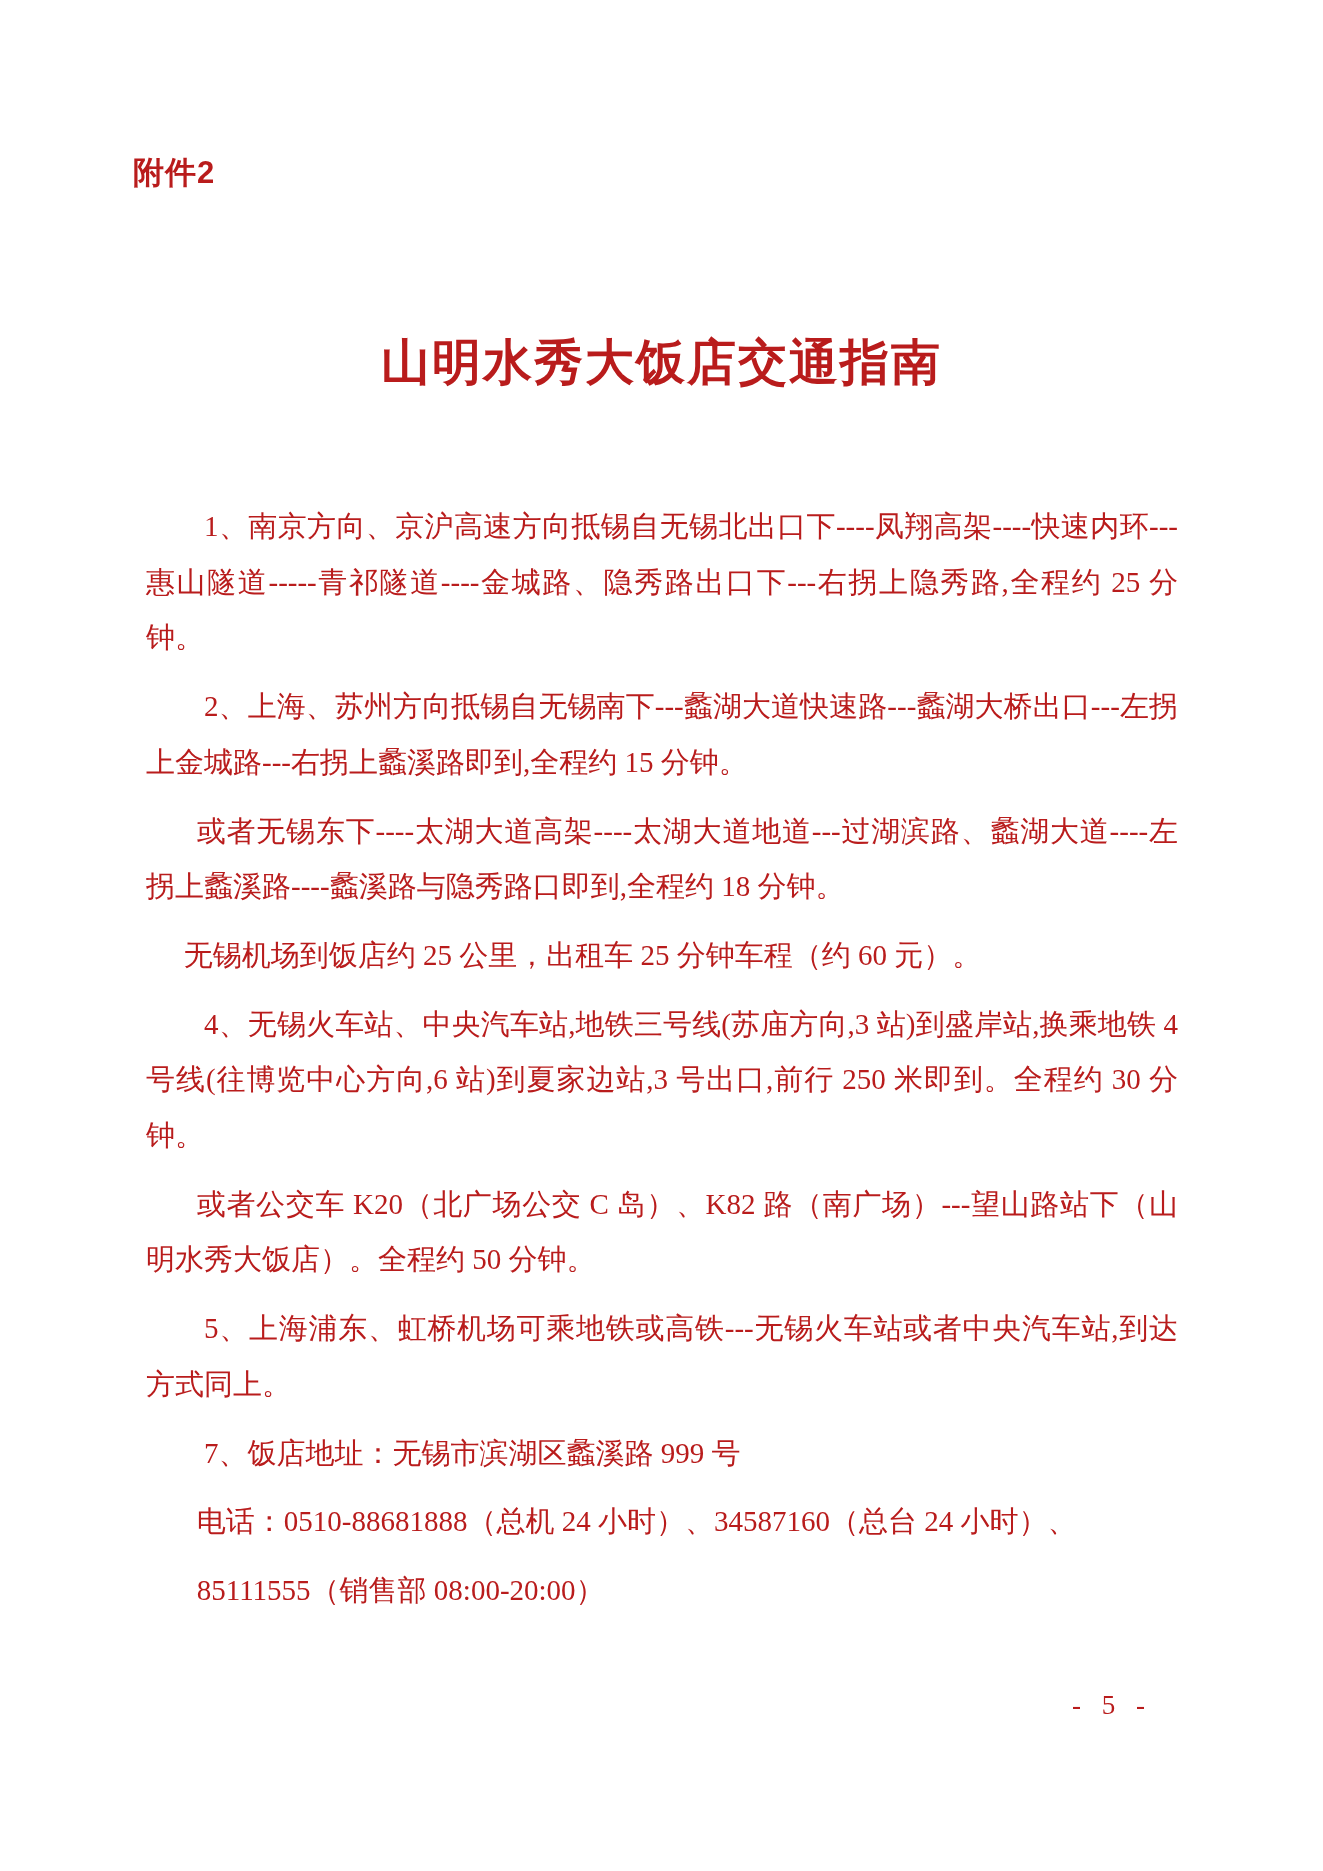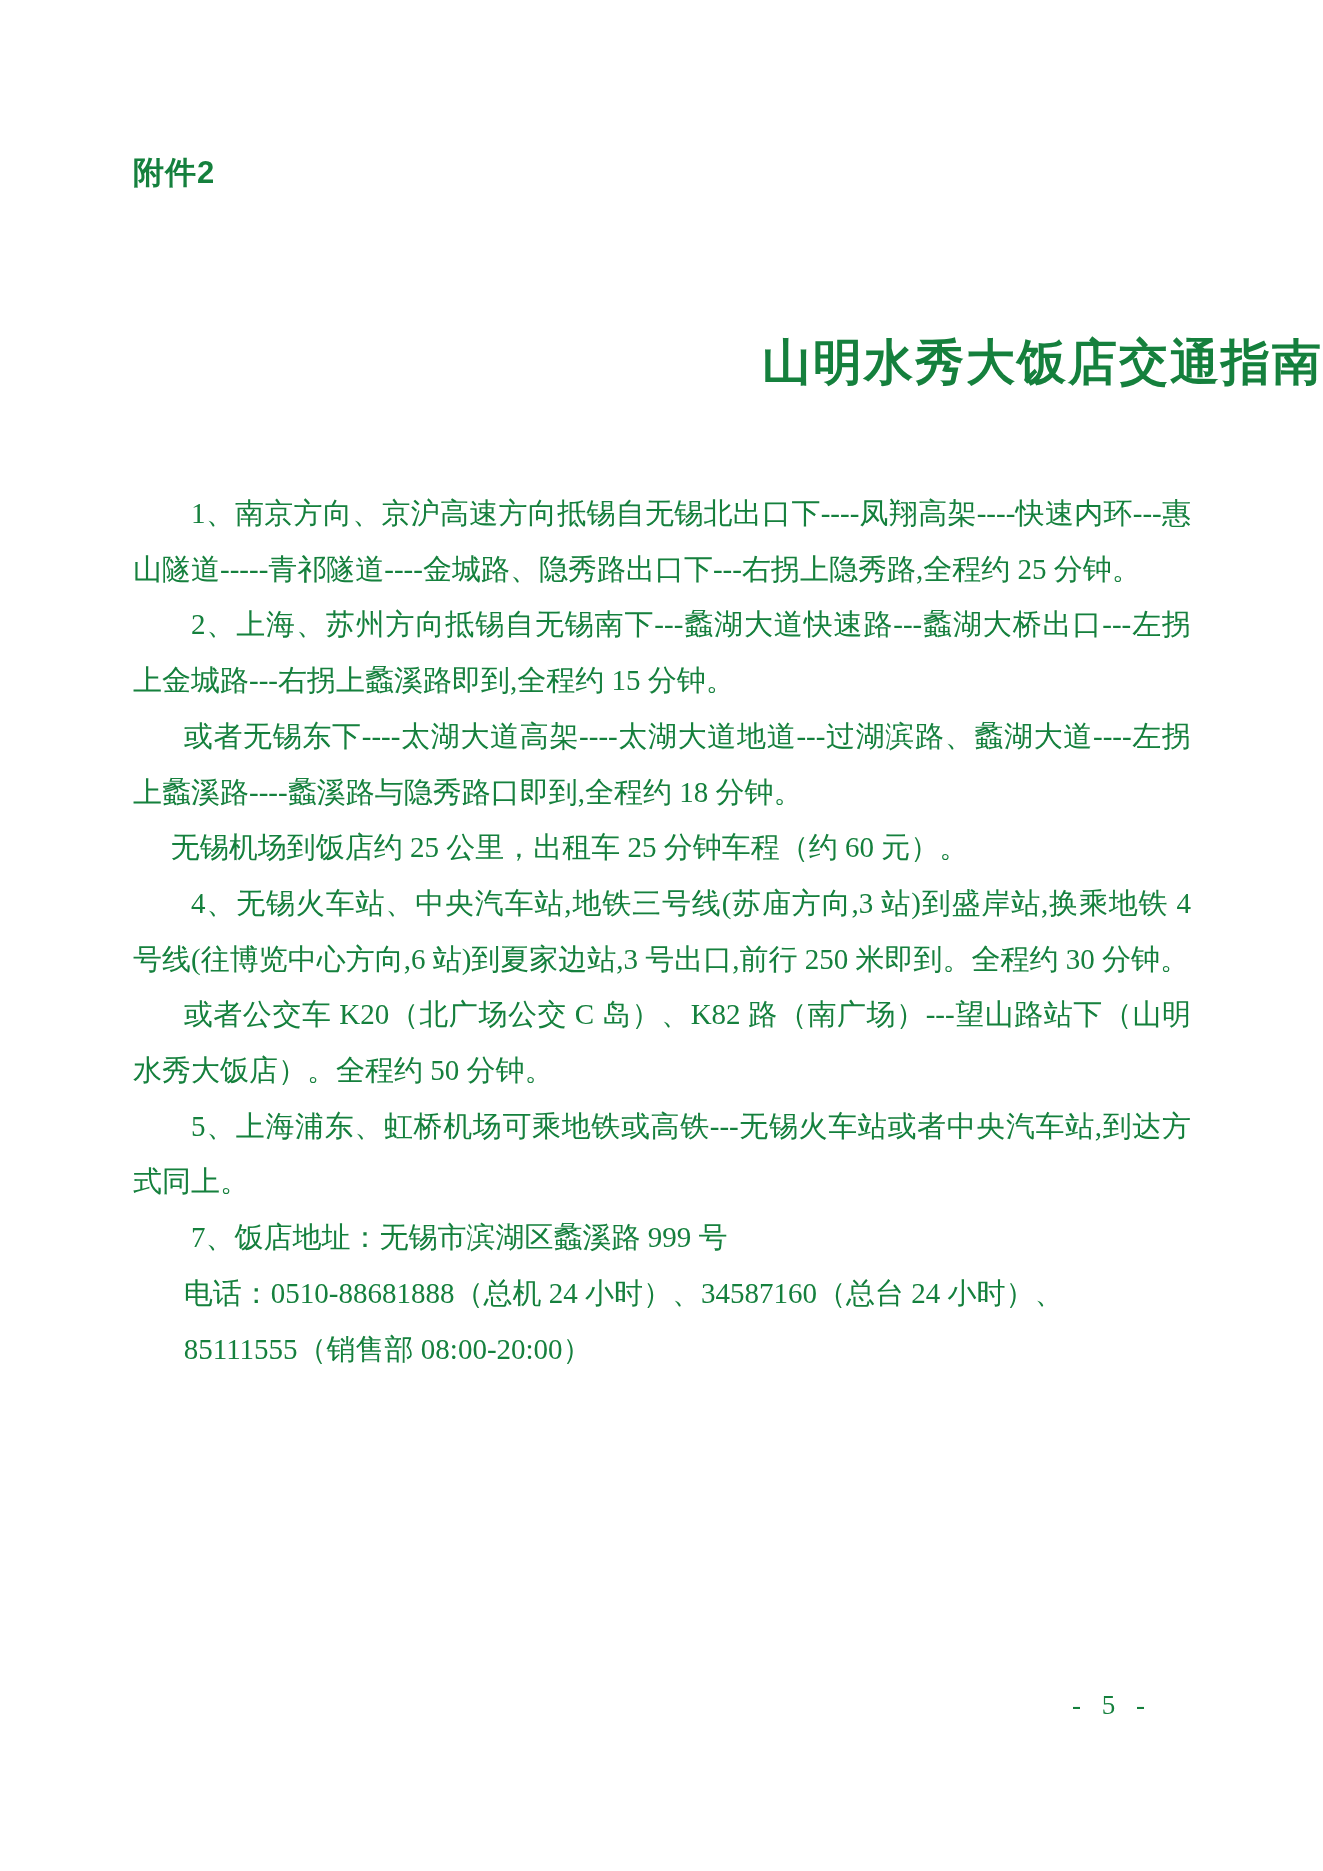--- a/index.html
+++ b/index.html
@@ -5,56 +5,56 @@
   html, body {
     margin: 0;
     padding: 0;
     background: #ffffff;
   }
   .page {
     position: relative;
     width: 1323px;
     height: 1871px;
     background: #ffffff;
-    color: #15803d;
+    color: #b91c1c;
     overflow: hidden;
   }
   .attachment-label {
     position: absolute;
     left: 133px;
     top: 152px;
     font-family: "Liberation Sans", "DejaVu Sans", sans-serif;
     font-weight: bold;
     font-size: 31px;
     letter-spacing: 1px;
   }
   .doc-title {
     position: absolute;
     left: 0;
     top: 330px;
     width: 100%;
-    text-align: right;
+    text-align: center;
     font-family: "Liberation Serif", "DejaVu Serif", serif;
     font-weight: bold;
     font-size: 49px;
     letter-spacing: 2px;
   }
   .content {
     position: absolute;
     left: 133px;
     top: 486px;
     width: 1058px;
     font-family: "Liberation Serif", "DejaVu Serif", serif;
     font-size: 29px;
     line-height: 55.7px;
     text-align: justify;
     text-justify: inter-character;
   }
   .content p {
-    margin: 0;
+    margin: 13px;
     padding: 0;
   }
   .ind-2  { text-indent: 2em; }
   .ind-18 { text-indent: 1.75em; }
   .ind-13 { text-indent: 1.3em; }
   .page-number {
     position: absolute;
     left: 1072px;
     top: 1690px;
     font-family: "Liberation Serif", "DejaVu Serif", serif;

